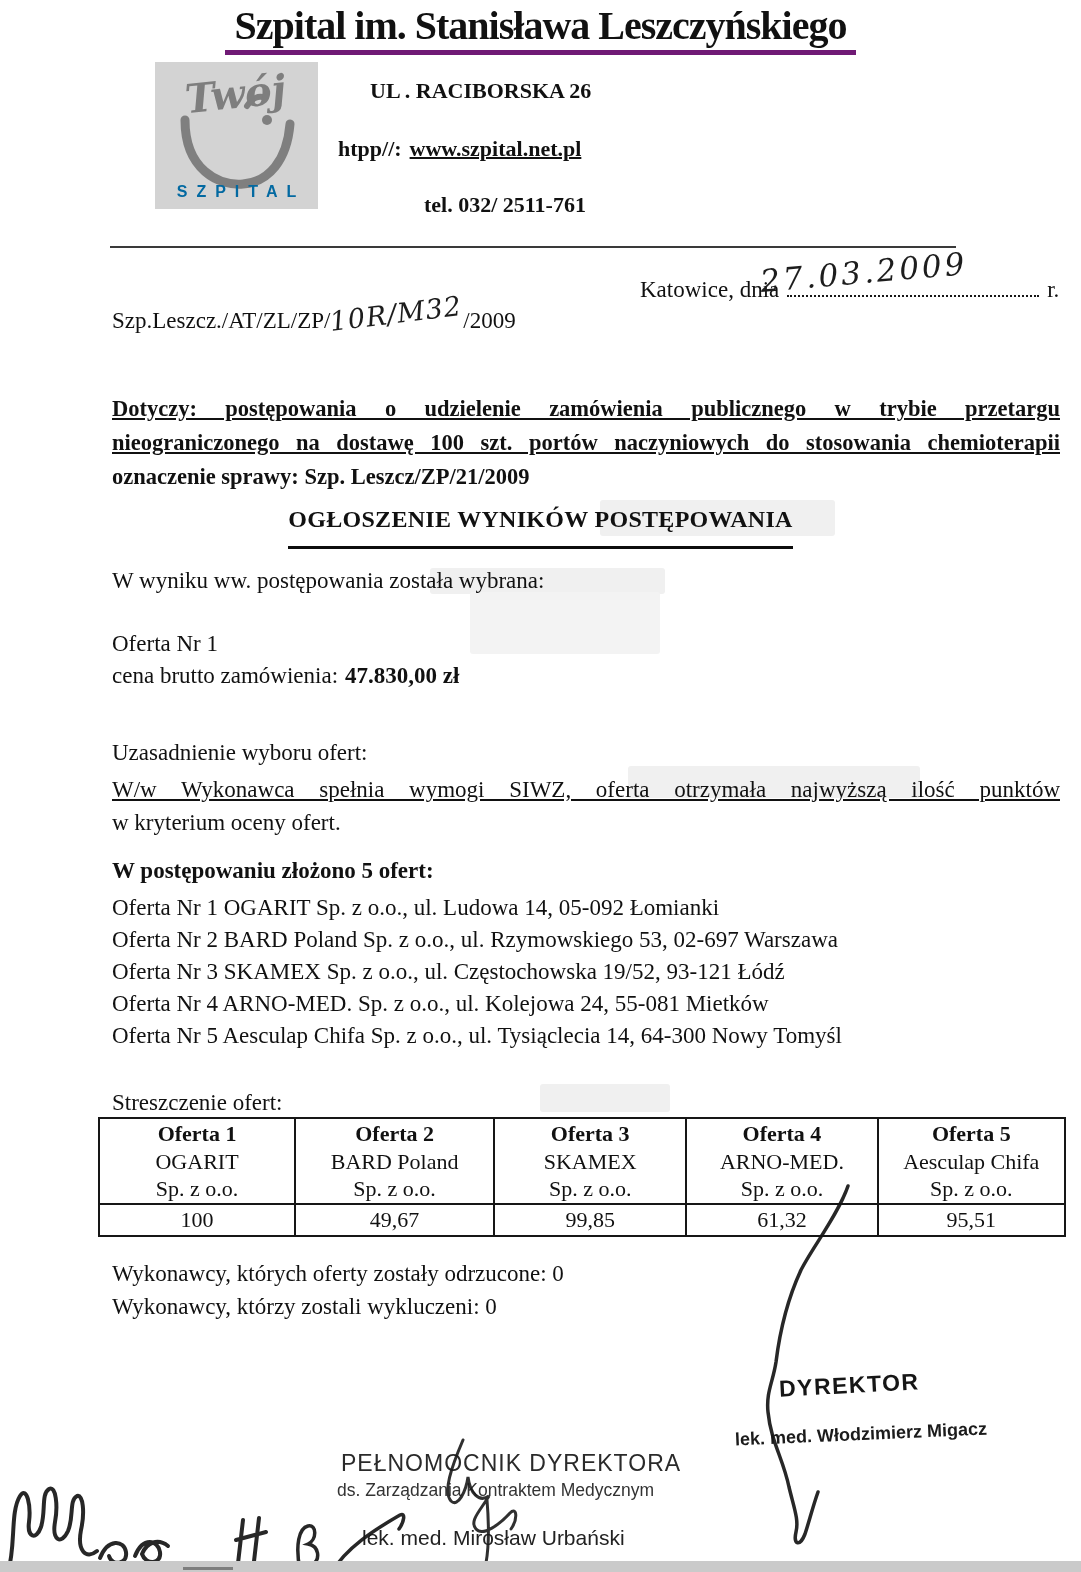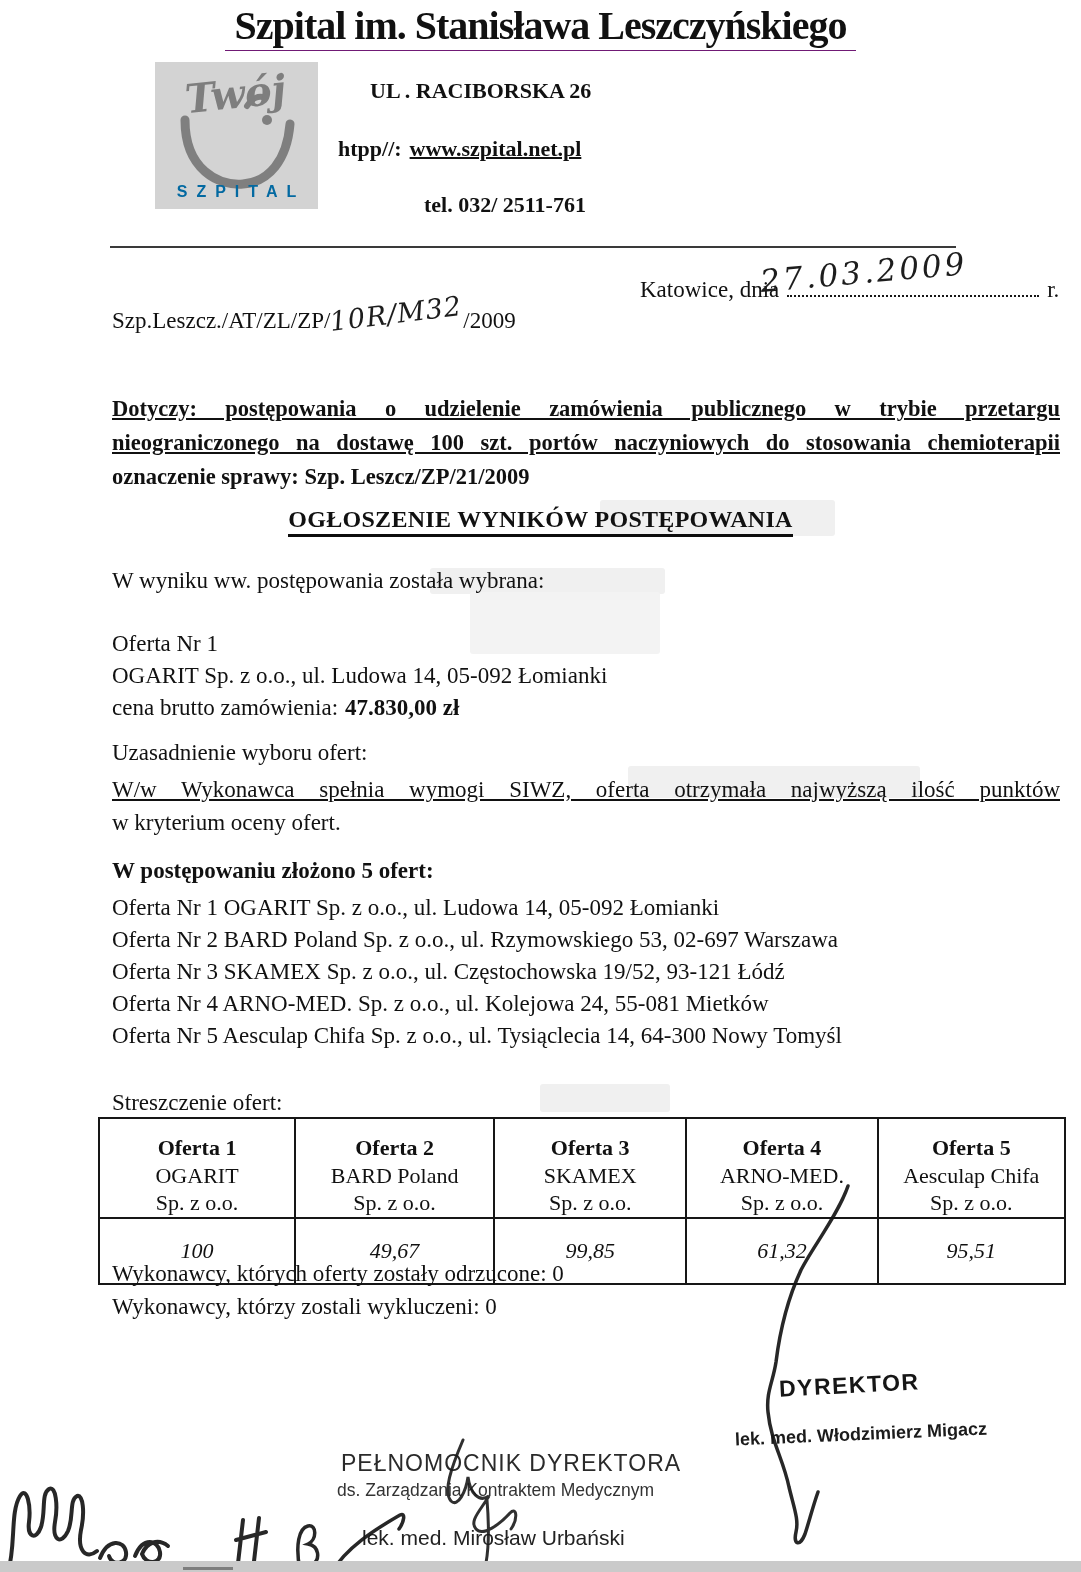--- a/index.html
+++ b/index.html
@@ -16,21 +16,21 @@
   
   .smudge{position:absolute;background:#f0f0f0;z-index:1;border-radius:3px;}
   .scan-band{position:absolute;left:0;top:1561px;width:1081px;height:11px;background:#cacaca;z-index:6;}
   .scan-band-dark{position:absolute;left:183px;top:1567px;width:50px;height:3px;background:#7e7e7e;z-index:7;}
 
   
   .doc-title{top:2px;left:0;width:100%;text-align:center;z-index:2;}
   .doc-title span{
     display:inline-block;
     font-weight:700;font-size:40px;letter-spacing:-1px;
-    border-bottom:1px solid #701a75;padding:0 10px 1px 10px;
+    border-bottom:5px solid #701a75;padding:0 10px 1px 10px;
   }
   .logo-box{left:155px;top:62px;width:163px;height:147px;background:#d3d3d3;z-index:2;}
   .logo-brand{
     position:absolute;left:30px;top:8px;
     font-family:"DejaVu Serif", serif;font-style:italic;font-weight:700;
     font-size:40px;color:#7e7e7e;transform:rotate(-6deg);
   }
   .logo-caption{
     position:absolute;left:0;bottom:8px;width:100%;text-align:center;
     font-family:"Liberation Sans", sans-serif;font-weight:700;
@@ -50,41 +50,41 @@
     font-family:"DejaVu Serif", serif;font-style:italic;color:#1d1d1d;
   }
   .hand-date{left:760px;top:254px;font-size:31px;letter-spacing:3px;transform:rotate(-5deg);z-index:3;}
   .ref-line{left:112px;top:303px;font-size:23px;z-index:2;white-space:nowrap;}
   .hand-ref{display:inline-block;font-size:27px;letter-spacing:1px;transform:rotate(-7deg) translateY(-5px);}
 
   
   .subject{left:112px;top:392px;width:948px;font-weight:700;font-size:22.5px;line-height:34px;z-index:2;}
   .just{text-align:justify;text-align-last:justify;text-decoration:underline;}
   .heading{top:506px;left:0;width:100%;text-align:center;z-index:2;}
-  .heading span{display:inline-block;font-weight:700;font-size:24px;letter-spacing:.3px;border-bottom:3px solid #0d0d0d;padding-bottom:1px;}
+  .heading span{display:inline-block;font-weight:700;font-size:24px;letter-spacing:.3px;border-bottom:3px solid #0d0d0d;padding-bottom:13px;}
   .body-text{font-size:23px;z-index:2;}
   .intro{left:112px;top:568px;}
   .offer-block{left:112px;top:628px;line-height:32px;}
   .bold{font-weight:400;}
   .price-value{font-weight:700;margin-left:7px;}
   .justif-title{left:112px;top:740px;}
   .justif-body{left:112px;top:773px;width:948px;line-height:33px;}
   .offers-title{left:112px;top:858px;font-weight:700;}
   .offer-list{left:112px;top:892px;line-height:32px;}
   .summary-title{left:112px;top:1062px;margin-top:28px;}
 
   
   .offers-table{position:absolute;left:98px;top:1117px;width:968px;border-collapse:collapse;z-index:2;}
   .offers-table td{
     border:2px solid #161616;text-align:center;vertical-align:top;
     font-size:22px;line-height:27.5px;padding:0;
   }
-  .offers-table .hdr{height:83px;padding-top:15px;}
+  .offers-table .hdr{height:83px;padding-top:1px;}
   .offers-table .t-off{font-weight:700;}
-  .offers-table .val{height:28px;line-height:28px;padding:18px 0;font-style:italic;}
+  .offers-table .val{height:28px;line-height:28px;padding:1px 0;}
 
   .closing1{left:112px;top:1261px;}
   .closing2{left:112px;top:1294px;}
 
   
   .stamp{font-family:"Liberation Sans", sans-serif;z-index:2;white-space:nowrap;}
   .dir-title{left:779px;top:1372px;font-weight:700;font-size:23px;letter-spacing:1.5px;color:#161616;transform:rotate(-3deg);}
   .dir-name{left:735px;top:1424px;font-weight:700;font-size:18px;color:#1b1b1b;transform:rotate(-2.5deg);}
   .proxy-title{left:341px;top:1450px;font-size:23px;letter-spacing:1px;color:#2a2a2a;}
   .proxy-sub{left:337px;top:1480px;font-size:17.5px;color:#333;}
@@ -141,21 +141,20 @@
   </div>
 
   <div class="abs heading">
     <span>OGŁOSZENIE WYNIKÓW POSTĘPOWANIA</span>
   </div>
 
   <div class="abs body-text intro">W wyniku ww. postępowania została wybrana:</div>
 
   <div class="abs body-text offer-block">
     <div class="bold">Oferta Nr 1</div>
-    <div>OGARIT Sp. z o.o., ul. Ludowa 14, 05-092 Łomianki</div>
     <div>
       <span>cena brutto zamówienia:</span><span class="price-value">47.830,00 zł</span>
     </div>
   </div>
 
   <div class="abs body-text justif-title">Uzasadnienie wyboru ofert:</div>
   <div class="abs body-text justif-body">
     <div class="just">W/w Wykonawca spełnia wymogi SIWZ, oferta otrzymała najwyższą ilość punktów</div>
     <div>w kryterium oceny ofert.</div>
   </div>

